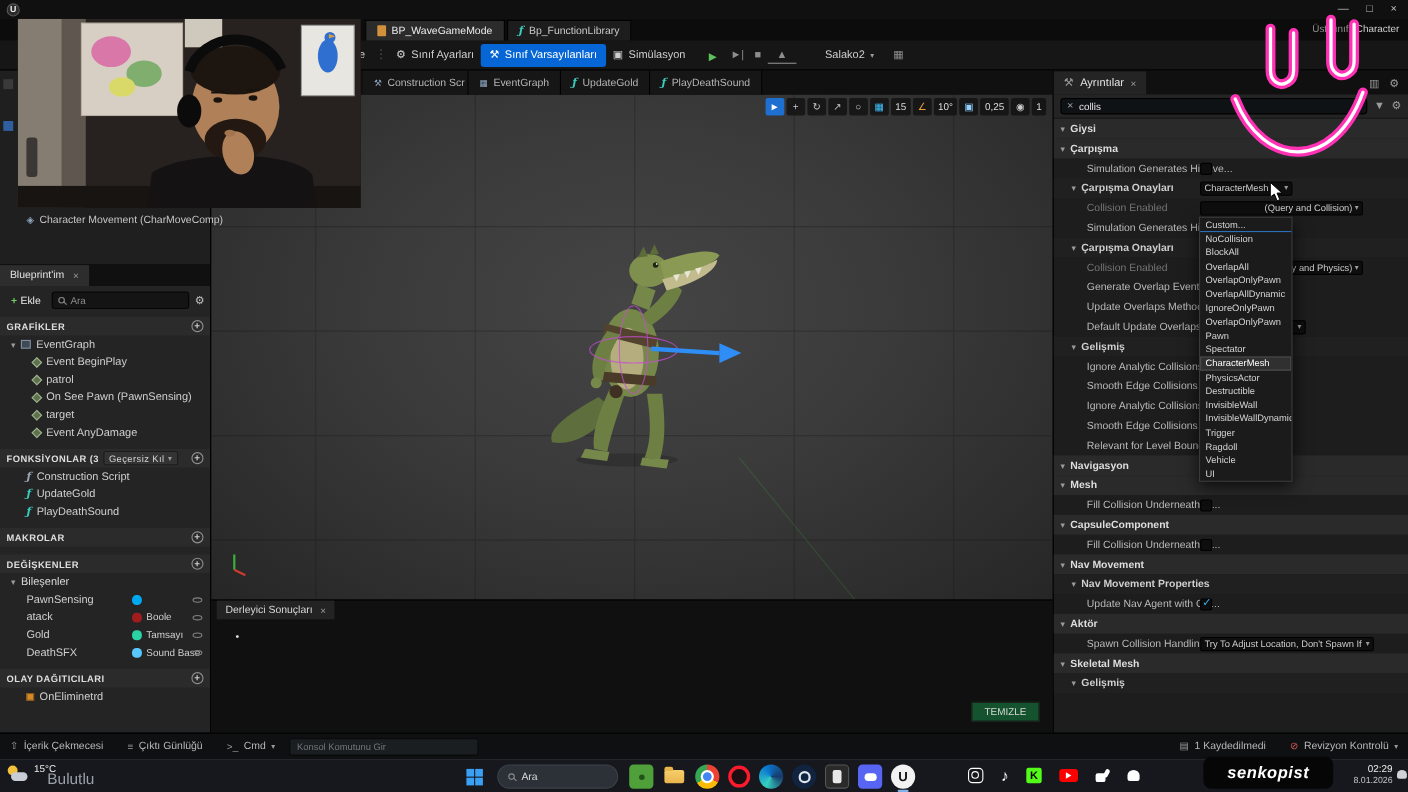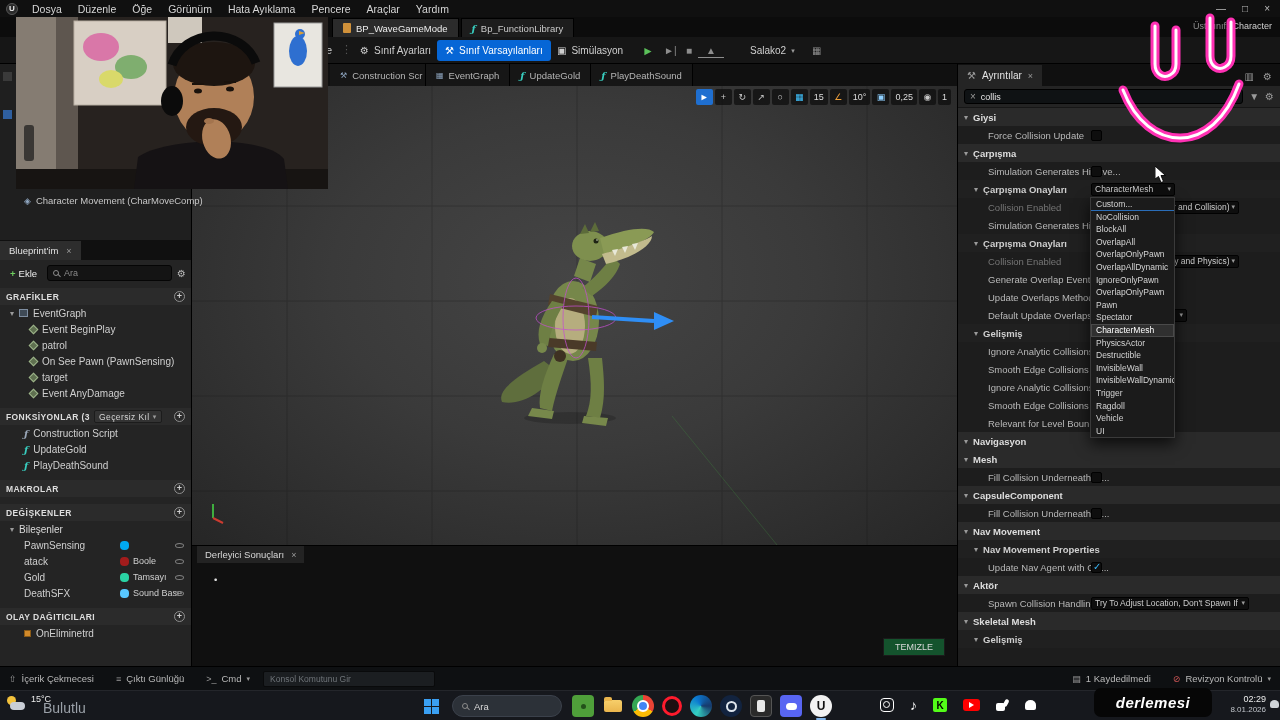--- a/index.html
+++ b/index.html
@@ -206,23 +206,20 @@
   #cursor{position:absolute;left:1155px;top:166px;z-index:60;pointer-events:none;}
   .stripico{position:absolute;width:9px;height:9px;z-index:2;}
 </style>
 </head>
 <body>
 
 <div id="root">
 
   <div id="menubar" class="bar">
     <span id="ue-logo">U</span>
-    <span>
-      
-    <span class="menu-item">Dosya</span><span class="menu-item">Düzenle</span><span class="menu-item">Öğe</span><span class="menu-item">Görünüm</span><span class="menu-item">Hata Ayıklama</span><span class="menu-item">Pencere</span><span class="menu-item">Araçlar</span><span class="menu-item">Yardım</span></span>
     <span id="winctl">
       <span>—</span>
       <span>□</span>
       <span>×</span>
     </span>
   </div>
 
   <div id="tabrow" class="bar">
     <span class="atab active" style="margin-left:332px">
       <i class="aico" style="background:#d0913a"></i>
@@ -537,26 +534,20 @@
         <span>collis</span>
       </span>
       <span class="dsico">▼</span>
       <span class="dsico">⚙</span>
     </div>
     <div id="details-rows">
         <div class="drow k-sec">
           <span class="caret">▾</span>
           <span class="dlabel">Giysi</span>
         </div>
-        <div class="drow k-prop">
-          <span class="dlabel">Force Collision Update</span>
-          <span class="dval">
-            <span class="cbx"></span>
-          </span>
-        </div>
         <div class="drow k-sec">
           <span class="caret">▾</span>
           <span class="dlabel">Çarpışma</span>
         </div>
         <div class="drow k-prop">
           <span class="dlabel">Simulation Generates Hit Eve...</span>
           <span class="dval">
             <span class="cbx"></span>
           </span>
         </div>
@@ -806,21 +797,21 @@
 
   <div id="social">
     <span class="s-insta"></span>
     <span class="s-note">♪</span>
     <span class="s-kick">K</span>
     <span class="s-yt"></span>
     <span class="s-like"></span>
     <span class="s-bell"></span>
   </div>
   <div id="brand">
-    <span>derlemesi</span>
+    <span>senkopist</span>
   </div>
 
   <div id="webcam">
     <svg width="312" height="172" viewBox="0 0 312 172">
       <rect width="312" height="172" fill="#27221f"></rect>
       <rect x="0" y="0" width="58" height="172" fill="#857c72"></rect>
       <rect x="40" y="0" width="22" height="172" fill="#5e564f"></rect>
       <rect x="58" y="4" width="92" height="84" fill="#d8cfc4" stroke="#b9b0a4"></rect>
       <ellipse cx="85" cy="30" rx="18" ry="14" fill="#d977a8"></ellipse>
       <ellipse cx="115" cy="50" rx="16" ry="12" fill="#7fae6f"></ellipse>

